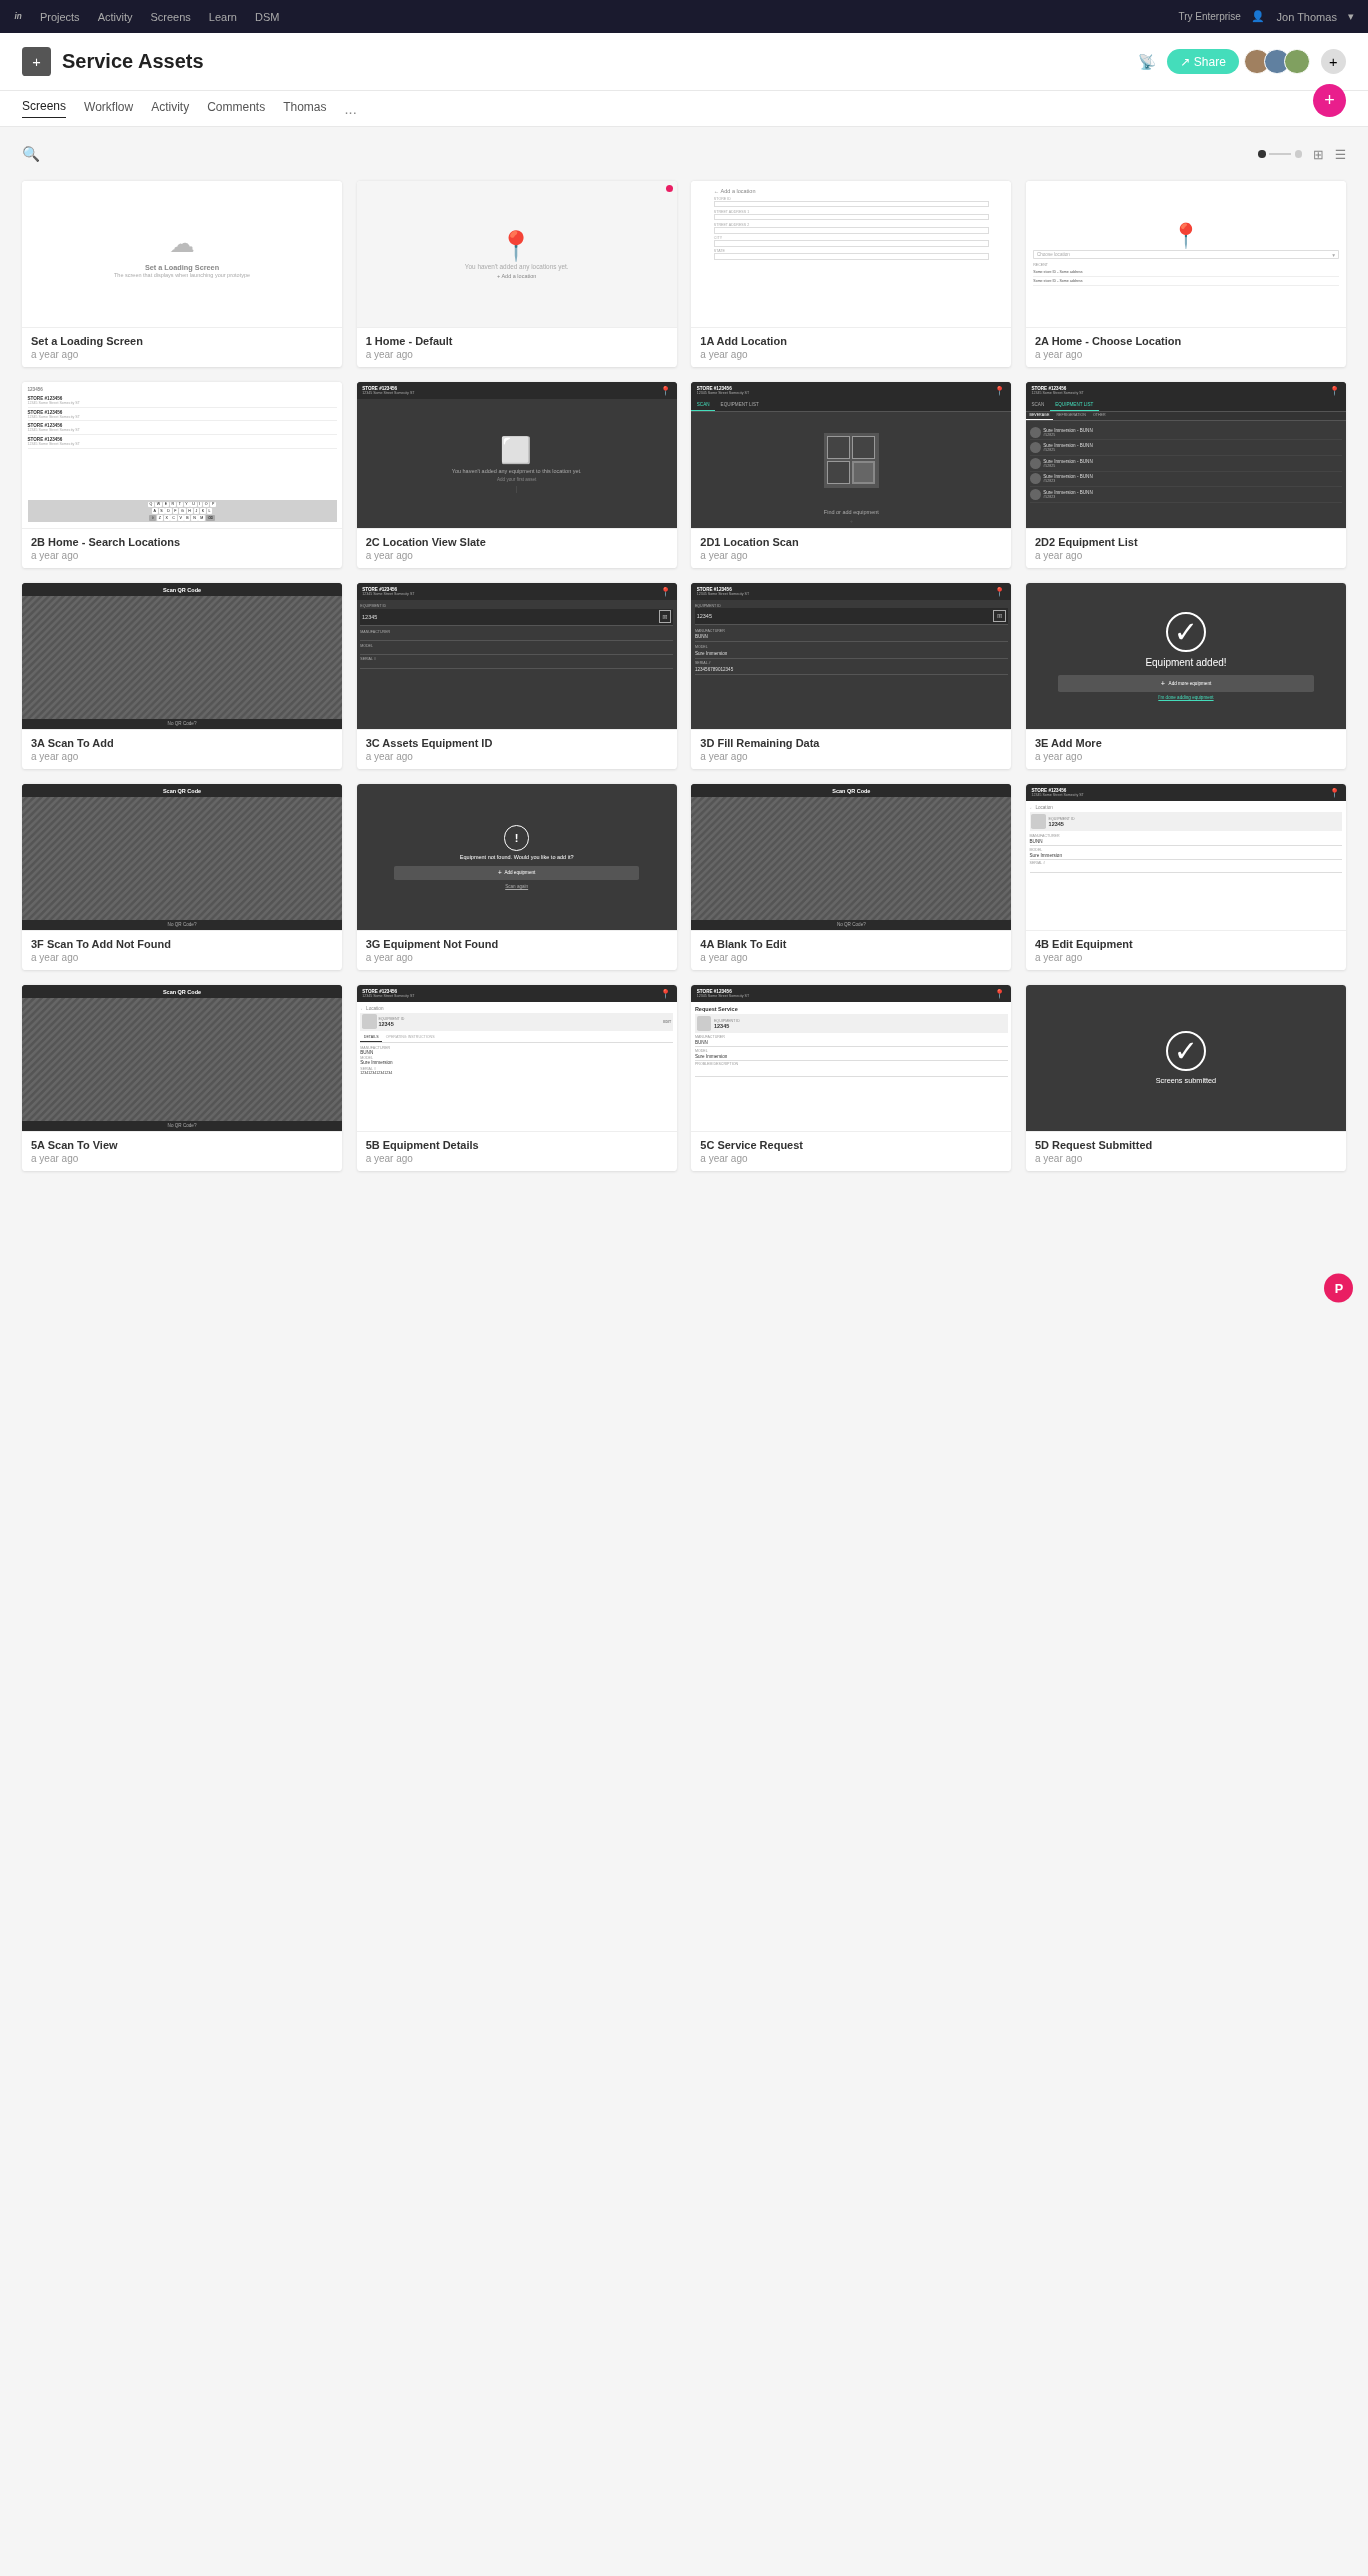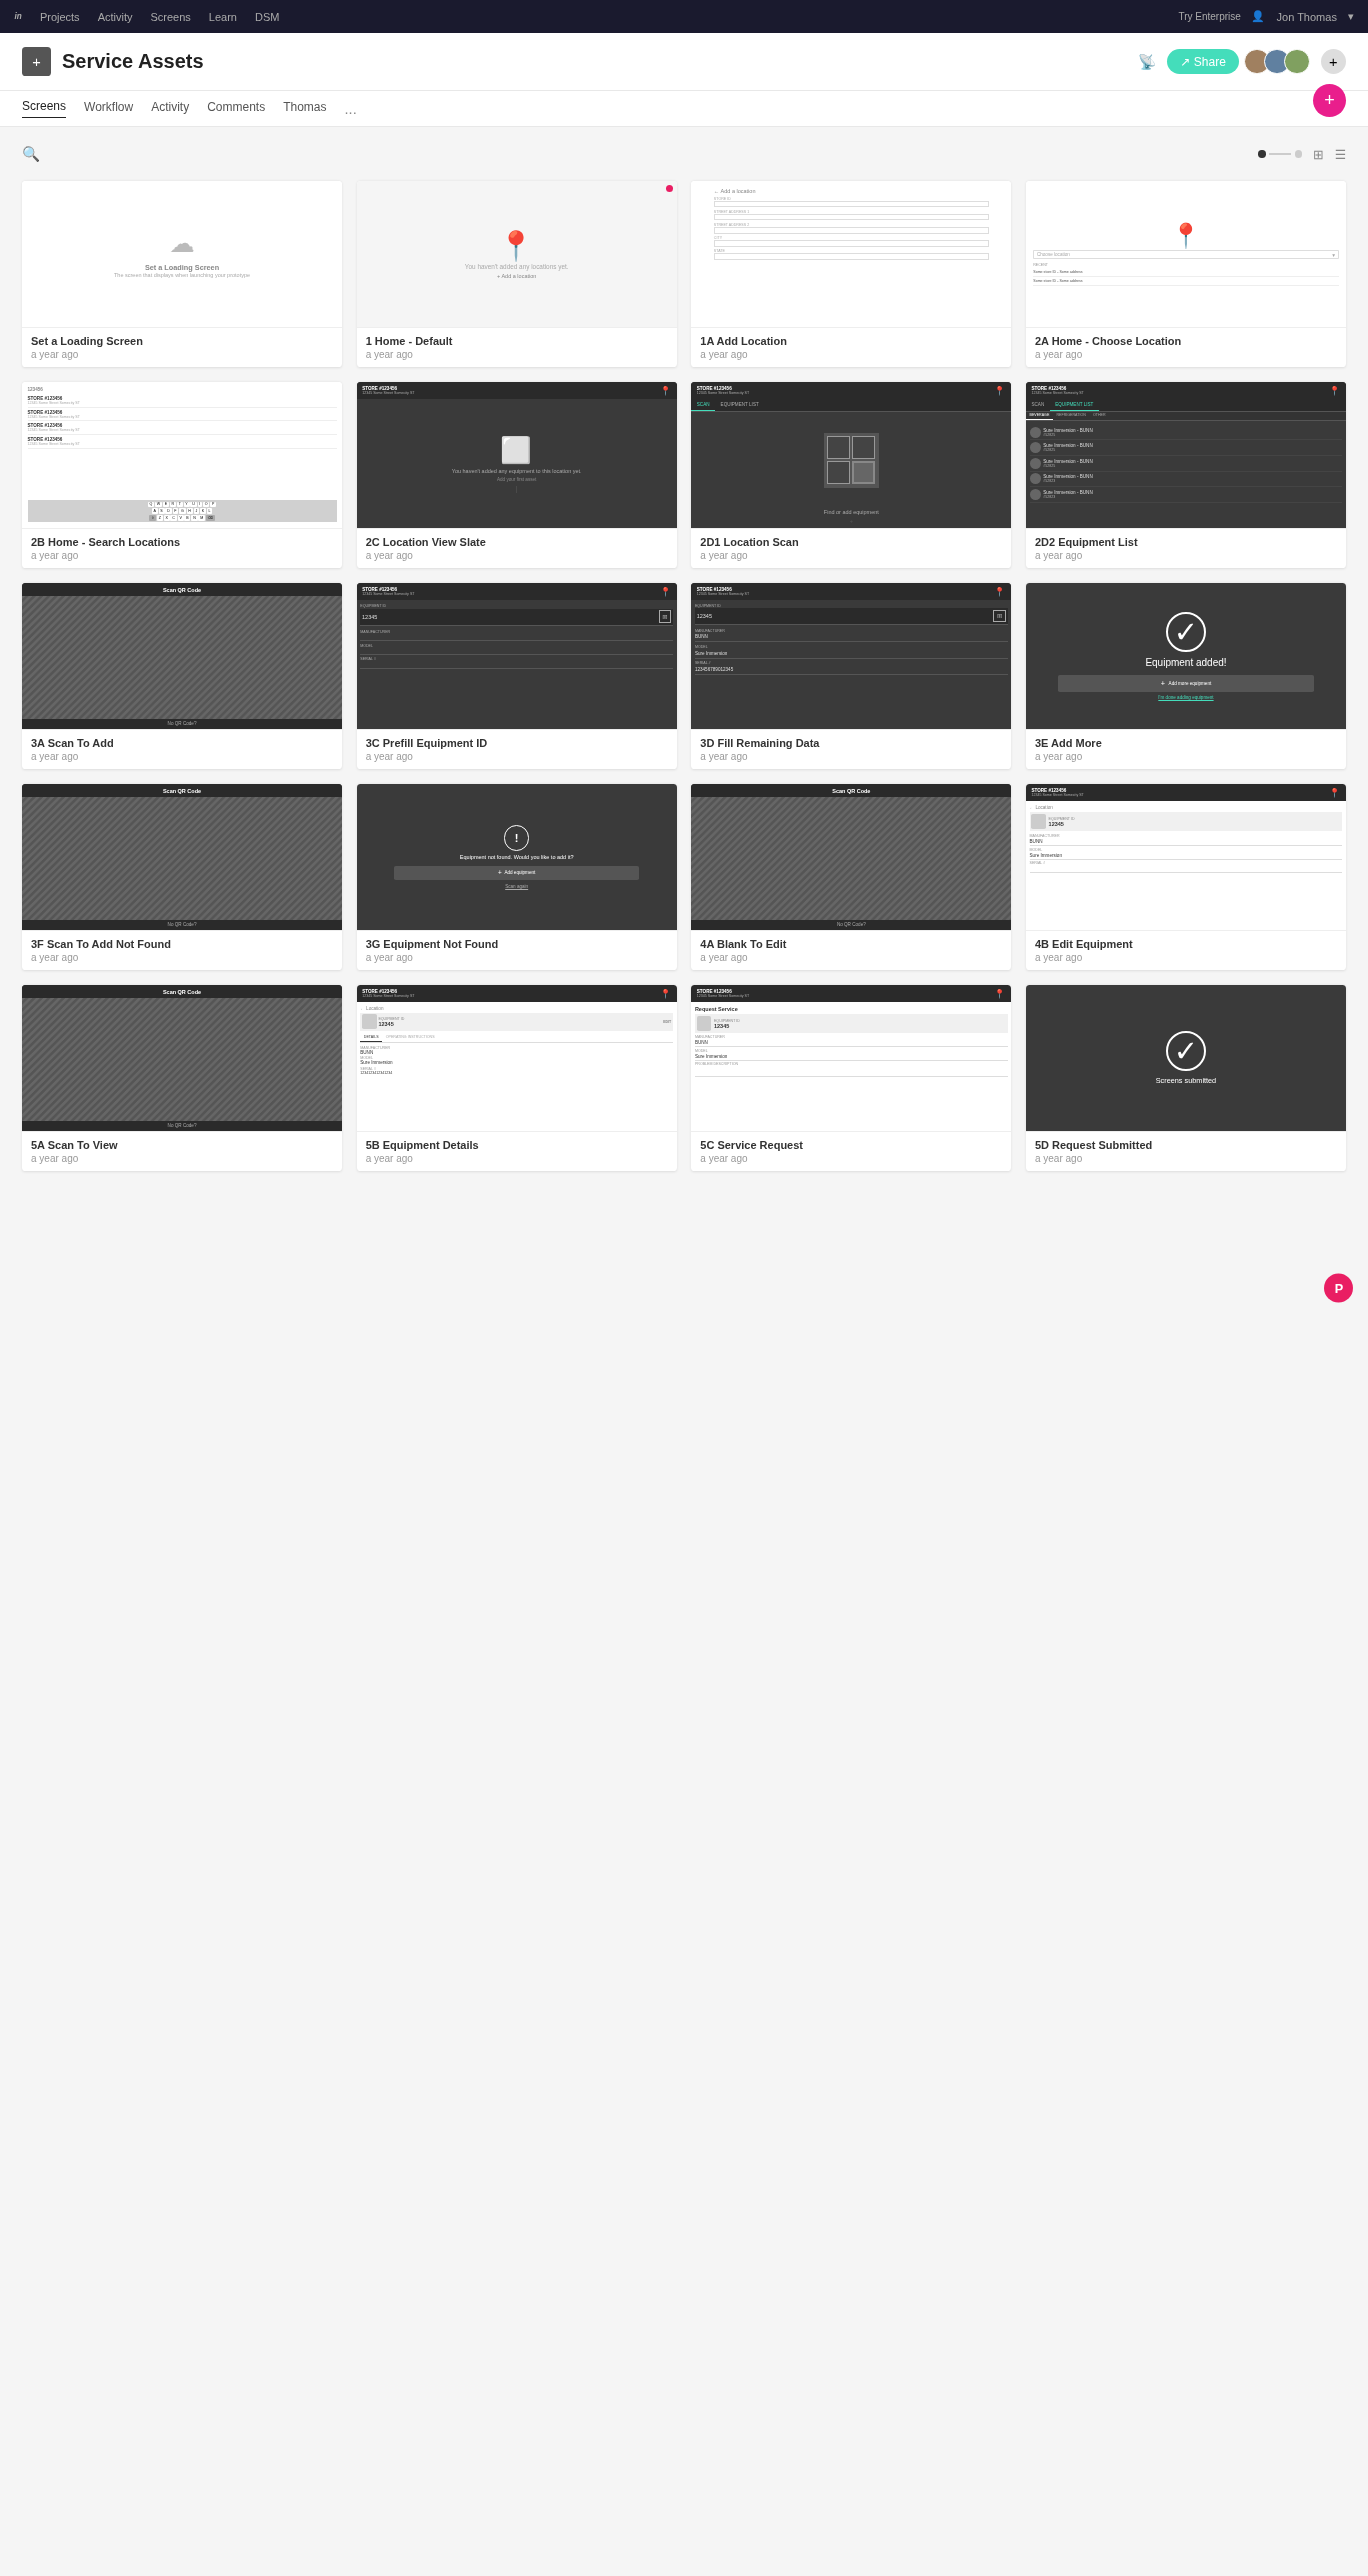--- a/index.html
+++ b/index.html
@@ -505,21 +505,21 @@
               <div style="font-size:3.6px; color:#aaa;">MODEL</div>
               <div style="height:7.3px; border-bottom:0.9px solid #555;"></div>
             </div>
             <div style="margin-bottom:2.7px;">
               <div style="font-size:3.6px; color:#aaa;">SERIAL #</div>
               <div style="height:7.3px; border-bottom:0.9px solid #555;"></div>
             </div>
           </div>
         </div>
         <div class="screen-info">
-          <div class="screen-name">3C Prefill Equipment ID</div>
+          <div class="screen-name">3C Assets Equipment ID</div>
           <div class="screen-time">a year ago</div>
         </div>
       </div>
 
       <div class="screen-card">
         <div class="screen-preview dark" style="flex-direction:column; justify-content:flex-start; padding:0;">
           <div style="background:#2a2a2a; width:100%; padding:3.6px 5.5px; display:flex; justify-content:space-between;">
             <div>
               <div style="font-size:4.6px; color:#fff; font-weight:bold;">STORE #123456</div>
               <div style="font-size:3.6px; color:#aaa;">12345 Some Street Somecity ST</div>

